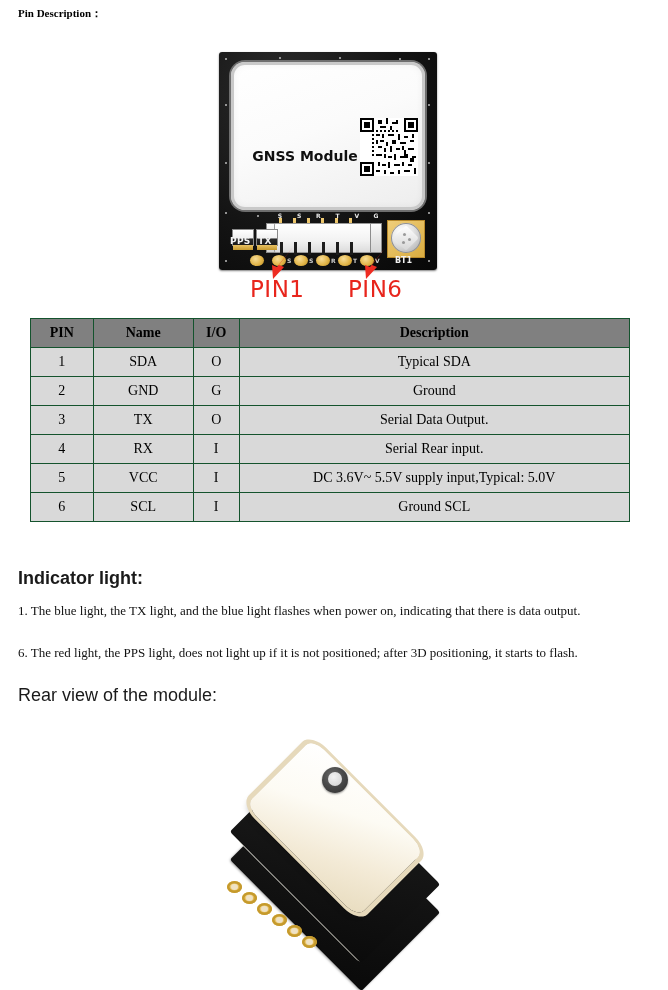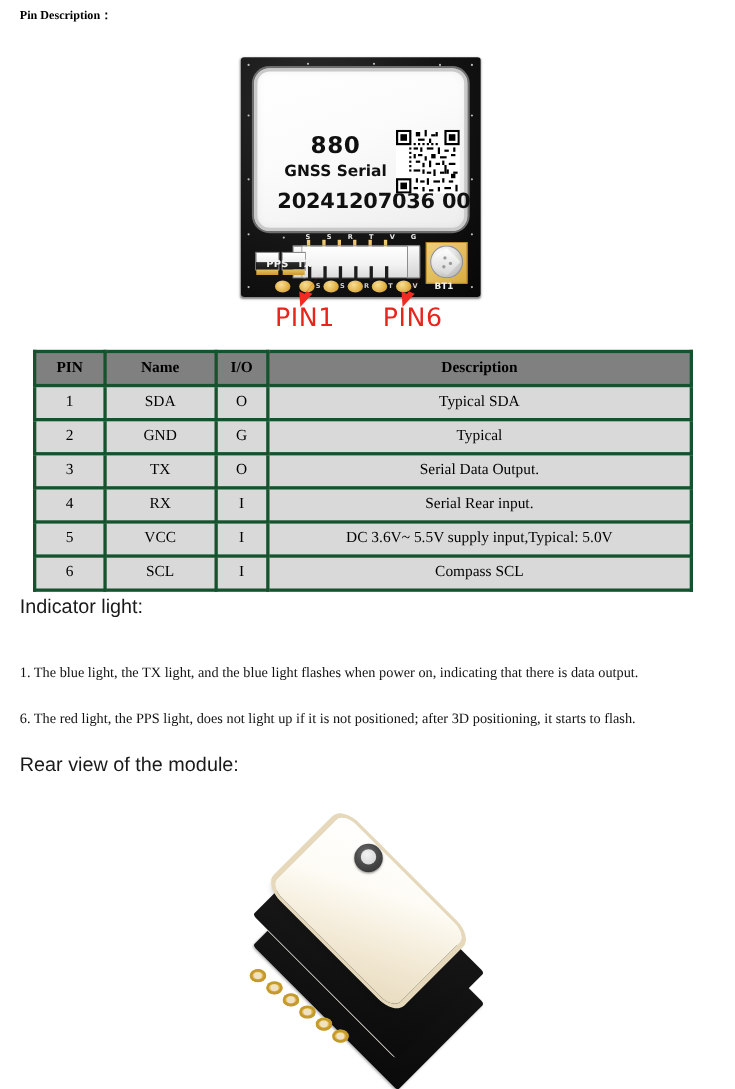--- a/index.html
+++ b/index.html
@@ -27,21 +27,21 @@
     letter-spacing: 0px;
   }
   .section-heading {
     position: absolute;
     left: 18px;
     font-family: "Liberation Sans", sans-serif;
     font-weight: normal;
     font-size: 18px;
     color: #1a1a1a;
   }
-  #indicator-heading { top: 541px; }
+  #indicator-heading { top: 568px; font-weight: bold; }
   #rearview-heading  { top: 685px; }
 
   
   .photo-top {
     position: absolute;
     left: 219px;
     top: 52px;
     width: 218px;
     height: 218px;
   }
@@ -184,21 +184,20 @@
     background: linear-gradient(180deg,#e8c163,#c79a2f);
   }
   .silk-led {
     position: absolute;
     top: 184px;
     font-family: "DejaVu Sans", sans-serif;
     font-size: 9px;
     font-weight: bold;
     color: #f2f2f2;
     letter-spacing: .3px;
-    margin-left: 12px;
   }
   .batt {
     position: absolute;
     left: 168px;
     top: 168px;
     width: 38px;
     height: 38px;
     background: linear-gradient(140deg,#f0cf7c,#d9ab3e);
     box-shadow: inset 0 0 0 1px #b8892a;
   }
@@ -276,21 +275,21 @@
     position: absolute;
     left: 30px;
     top: 318px;
     border-collapse: collapse;
     width: 600px;
     font-family: "Liberation Serif", serif;
     font-size: 14px;
   }
   .pin-table th,
   .pin-table td {
-    border: 3px solid #14532d;
+    border: 1px solid #14532d;
     text-align: center;
     height: 26px;
     padding: 1px 0;
     font-weight: normal;
   }
   .pin-table thead th {
     background: #808080;
     font-weight: bold;
     color: #000000;
     font-size: 14px;
@@ -421,25 +420,23 @@
     <div class="pcb-dot" style="left:209px;top:52px;"></div>
     <div class="pcb-dot" style="left:209px;top:110px;"></div>
     <div class="pcb-dot" style="left:6px;  top:160px;"></div>
     <div class="pcb-dot" style="left:38px; top:163px;"></div>
     <div class="pcb-dot" style="left:209px;top:160px;"></div>
     <div class="pcb-dot" style="left:6px;  top:208px;"></div>
     <div class="pcb-dot" style="left:209px;top:208px;"></div>
 
     <div class="antenna-label">
 
-      <div class="lbl-880">880</div>
-
-      <div class="lbl-gnss">GNSS Serial</div>
-
-      <div class="lbl-serial">20241207036 00</div>
+
+      <div class="lbl-gnss">GNSS Module</div>
+
 
       <svg class="qr" viewBox="0 0 29 29">
         <rect x="0" y="0" width="29" height="29" fill="#ffffff"></rect>
         <g fill="#000000">
 
           <rect x="0" y="0" width="7" height="7"></rect>
             <rect x="1" y="1" width="5" height="5" fill="#fff"></rect>
             <rect x="2" y="2" width="3" height="3"></rect>
 
           <rect x="22" y="0" width="7" height="7"></rect>
@@ -592,21 +589,21 @@
     <tr>
       <td>1</td>
       <td>SDA</td>
       <td>O</td>
       <td>Typical SDA</td>
     </tr>
     <tr>
       <td>2</td>
       <td>GND</td>
       <td>G</td>
-      <td>Typical</td>
+      <td>Ground</td>
     </tr>
     <tr>
       <td>3</td>
       <td>TX</td>
       <td>O</td>
       <td>Serial Data Output.</td>
     </tr>
     <tr>
       <td>4</td>
       <td>RX</td>
@@ -616,21 +613,21 @@
     <tr>
       <td>5</td>
       <td>VCC</td>
       <td>I</td>
       <td>DC 3.6V~ 5.5V supply input,Typical: 5.0V</td>
     </tr>
     <tr>
       <td>6</td>
       <td>SCL</td>
       <td>I</td>
-      <td>Compass SCL</td>
+      <td>Ground SCL</td>
     </tr>
   </tbody>
 </table>
 
 <div class="section-heading" id="indicator-heading">Indicator light:</div>
 
 <div class="body-text" id="indicator-p1">1. The blue light, the TX light, and the blue light flashes when power on, indicating that there is data output.</div>
 
 <div class="body-text" id="indicator-p2">6. The red light, the PPS light, does not light up if it is not positioned; after 3D positioning, it starts to flash.</div>
 

